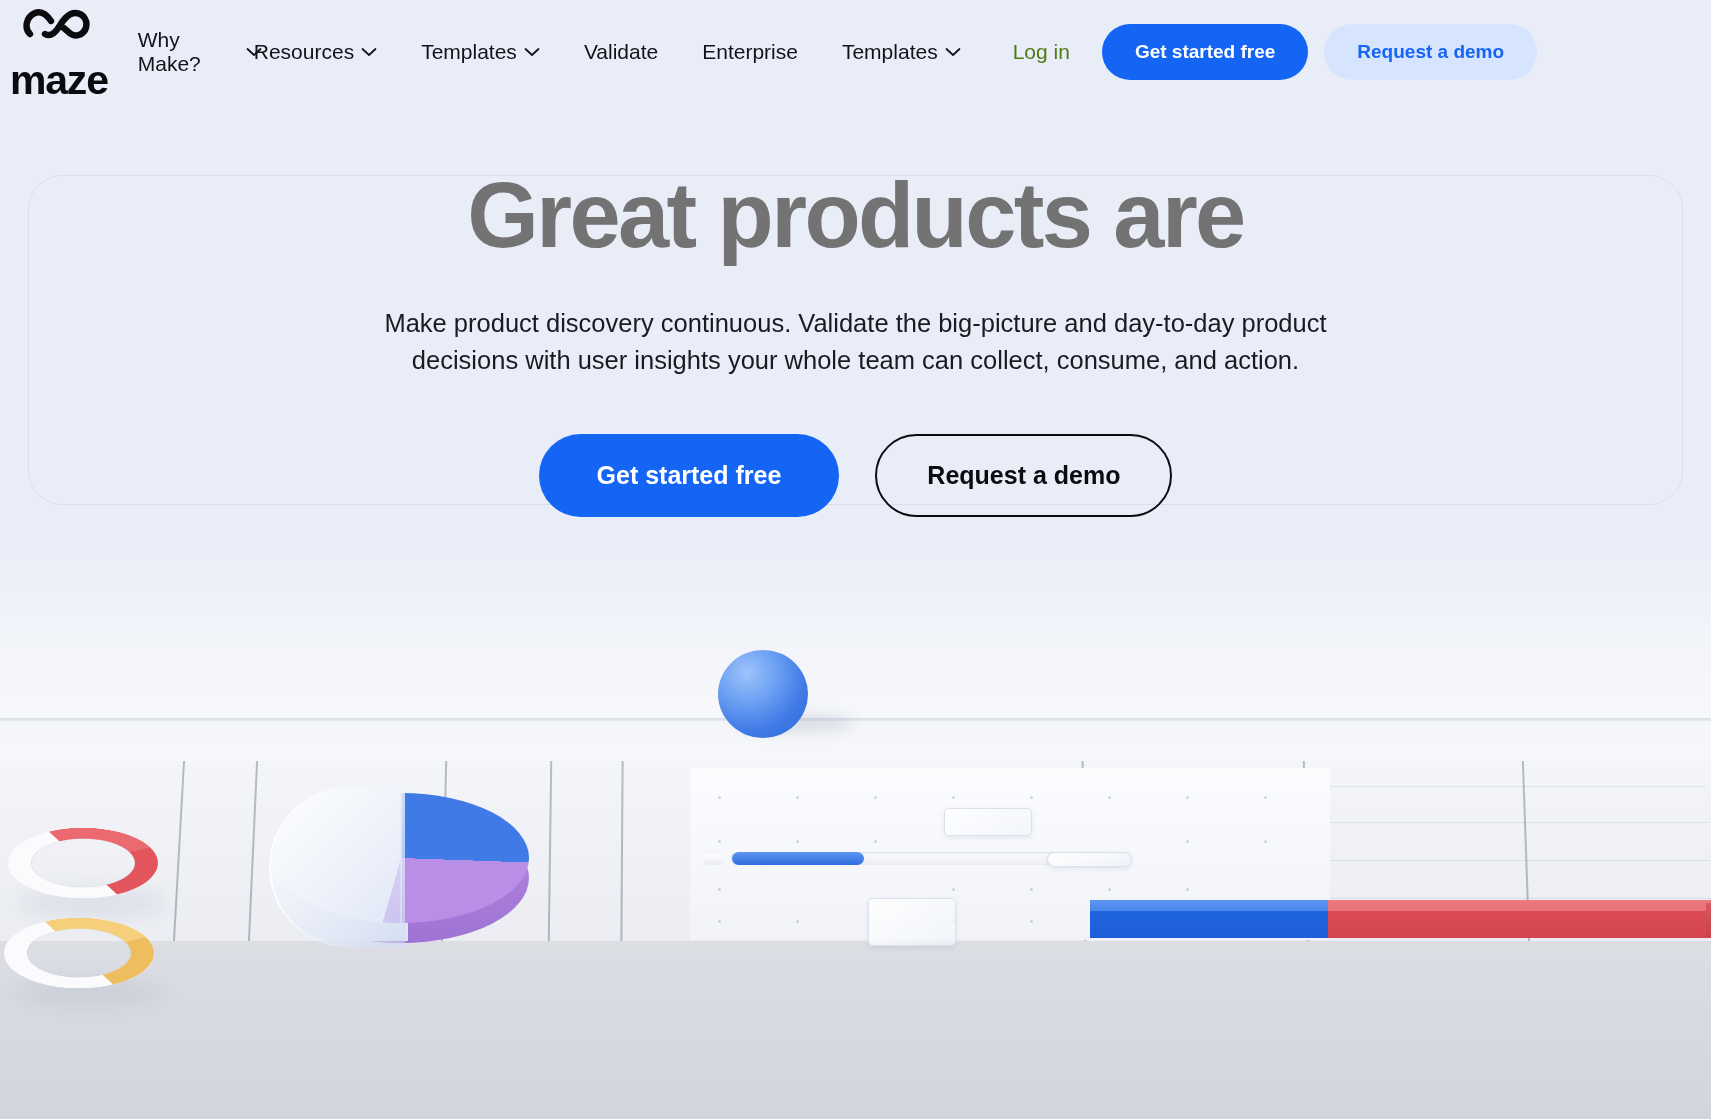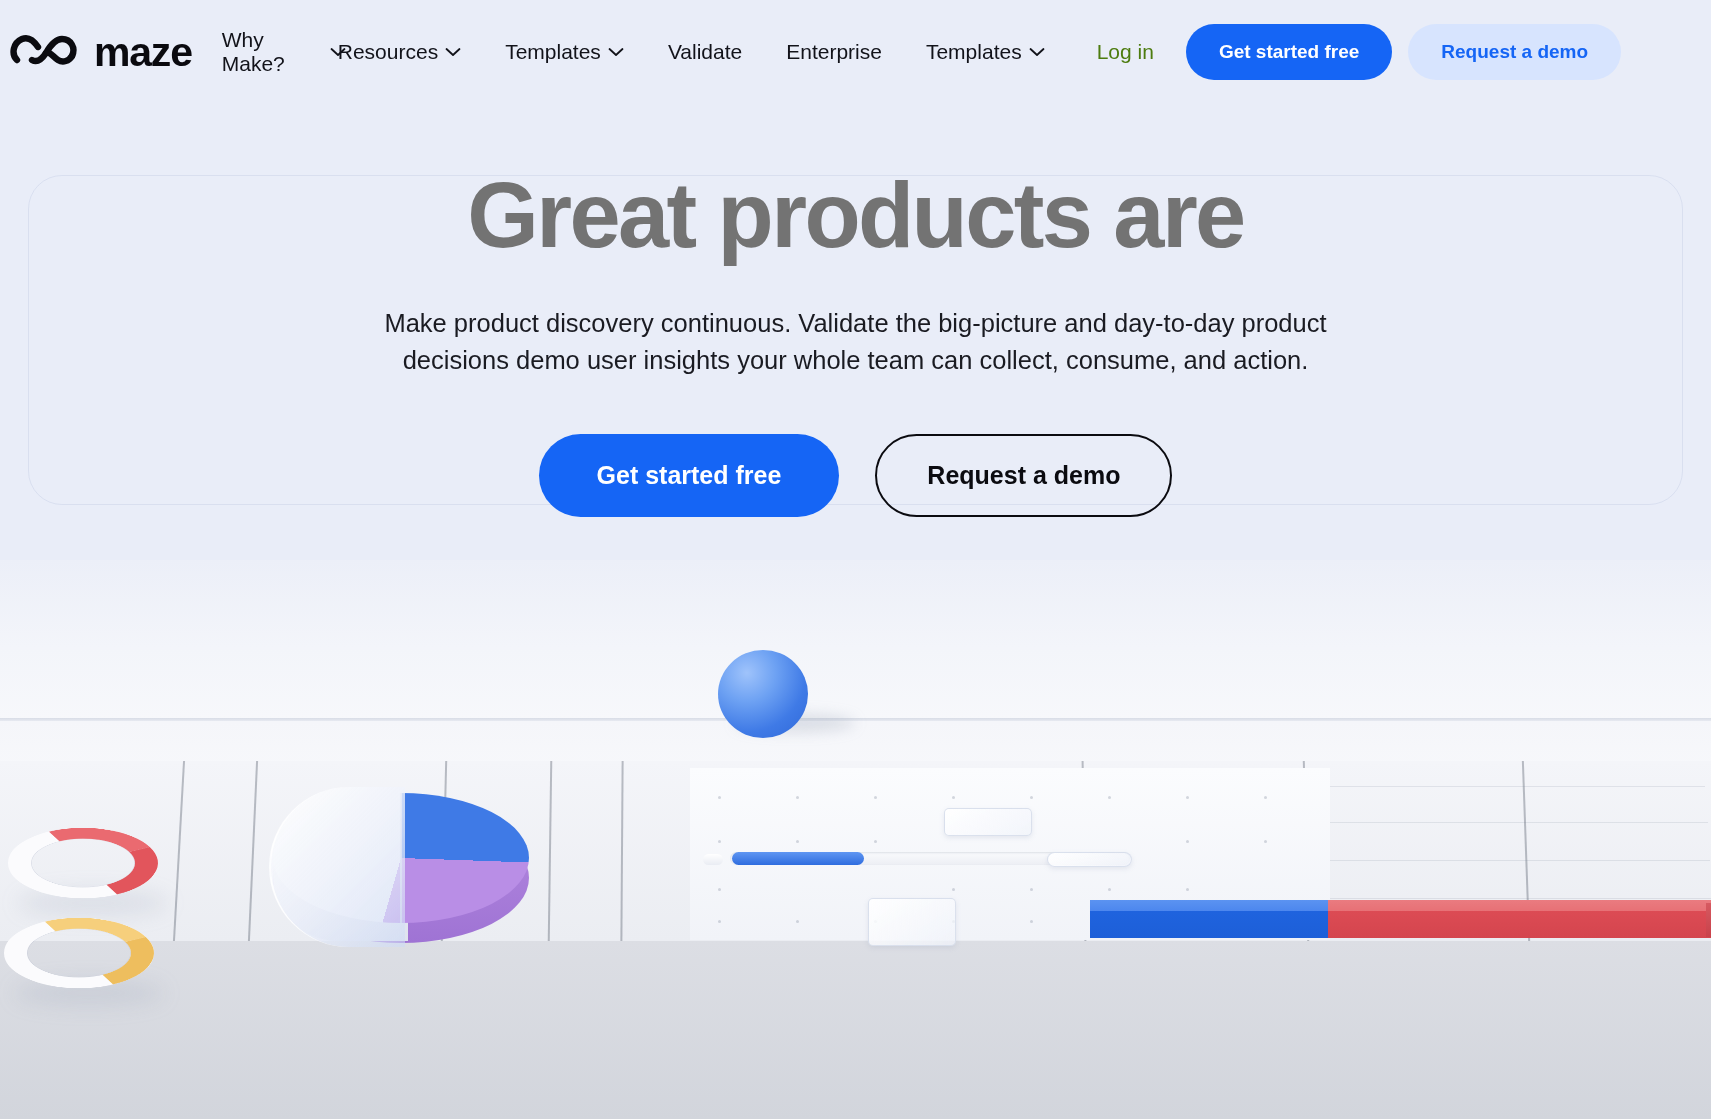--- a/index.html
+++ b/index.html
@@ -36,20 +36,21 @@
     padding-left: 10px;
     z-index: 60;
   }
 
   .brand {
     display: flex;
     align-items: center;
     gap: 12px;
     margin-right: 16px;
     cursor: pointer;
+    flex-direction: column;
   }
   .brand-mark { display: block; }
   .brand-word {
     font-size: 41px;
     font-weight: 700;
     letter-spacing: -1.2px;
     color: #0a0a0f;
     line-height: 1;
   }
 
@@ -528,21 +529,21 @@
     </div>
   </nav>
 
   <div class="hero-frame"></div>
 
   <header class="hero">
     <h1 class="headline">
       <span>Great products are</span><br>
     </h1>
 
-    <p class="subhead">Make product discovery continuous. Validate the big-picture and day-to-day product decisions demo user insights your whole team can collect, consume, and action.</p>
+    <p class="subhead">Make product discovery continuous. Validate the big-picture and day-to-day product decisions with user insights your whole team can collect, consume, and action.</p>
 
     <div class="hero-cta">
       <button class="btn btn-primary-lg">Get started free</button>
       <button class="btn btn-outline-lg">Request a demo</button>
     </div>
   </header>
 
   <div class="scene">
 
     <div class="wall"></div>

